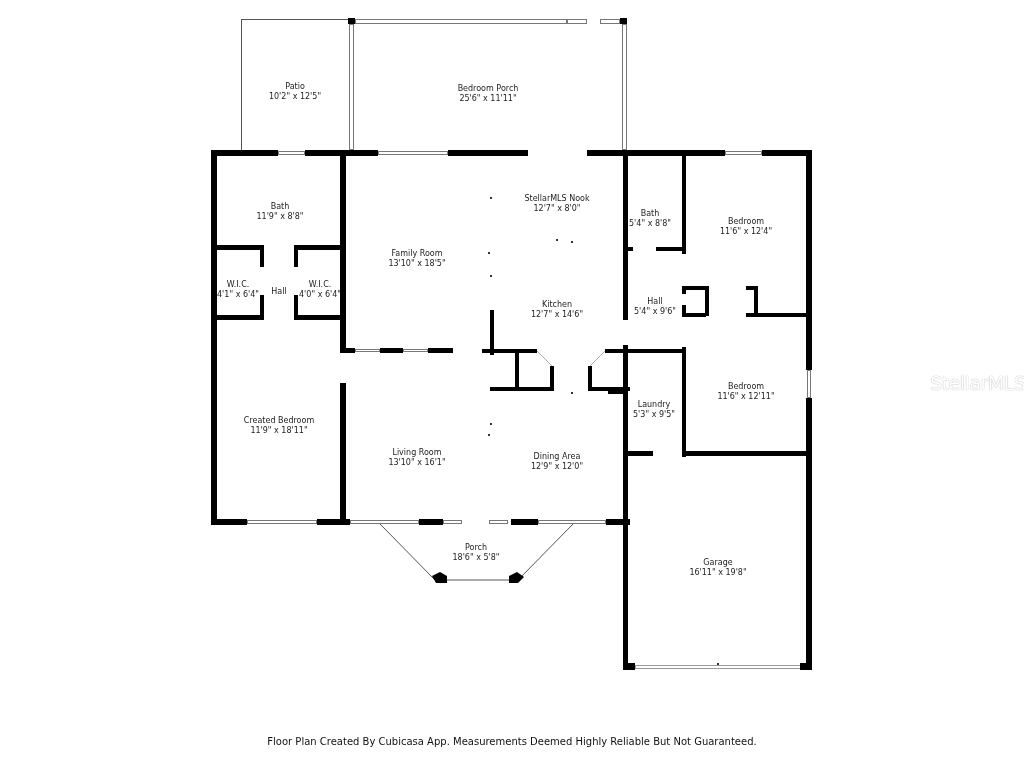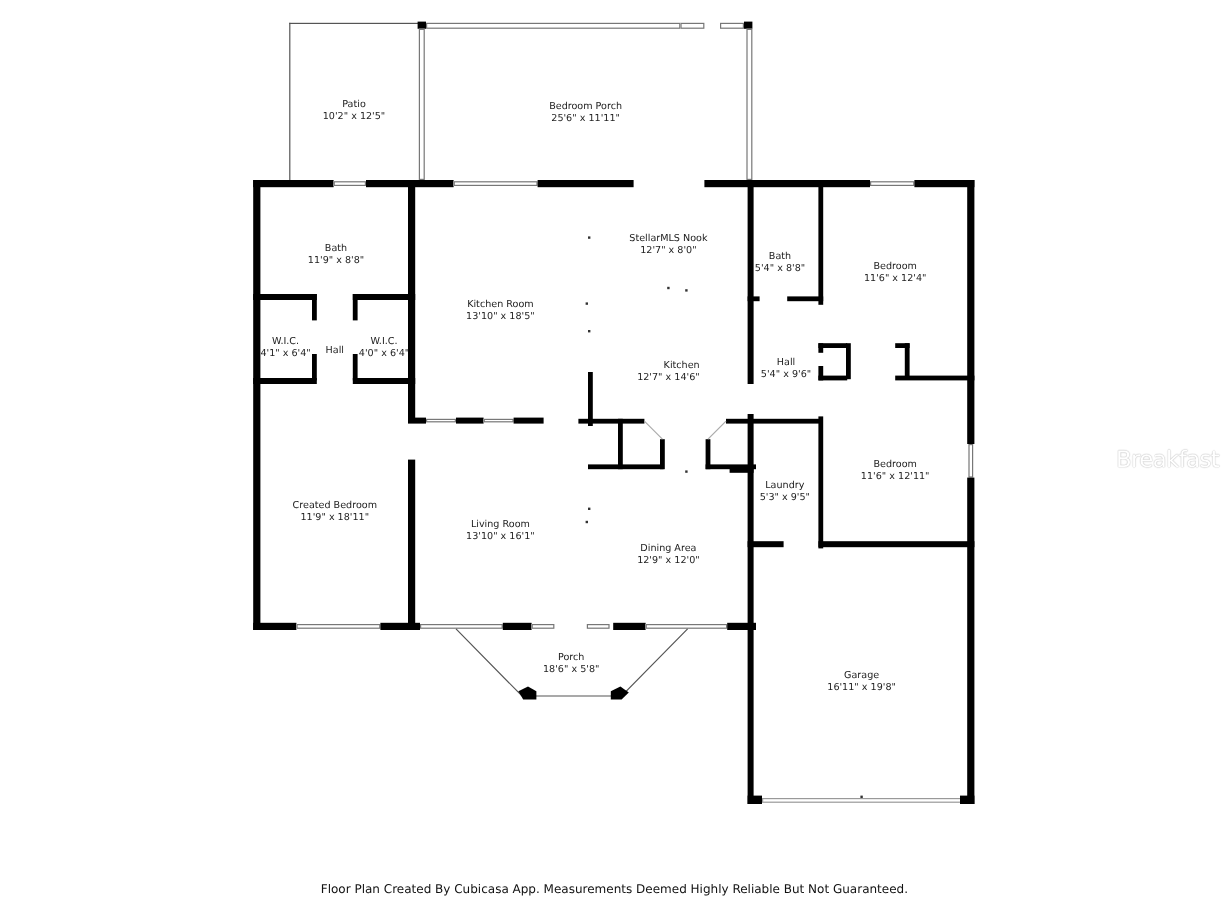--- a/index.html
+++ b/index.html
@@ -134,48 +134,48 @@
     <span>4'1" x 6'4"</span>
   </div>
   <div class="room" style="left:279px;top:292px;">
     <span>Hall</span>
   </div>
   <div class="room" style="left:320px;top:290px;">
     <span>W.I.C.</span>
     <span>4'0" x 6'4"</span>
   </div>
   <div class="room" style="left:417px;top:259px;">
-    <span>Kitchen Room</span>
+    <span>Family Room</span>
     <span>13'10" x 18'5"</span>
   </div>
   <div class="room" style="left:557px;top:204px;">
     <span>StellarMLS Nook</span>
     <span>12'7" x 8'0"</span>
   </div>
-  <div class="room" style="left:557px;top:310px;text-align:right;">
+  <div class="room" style="left:557px;top:310px;">
     <span>Kitchen</span>
     <span>12'7" x 14'6"</span>
   </div>
   <div class="room" style="left:650px;top:219px;">
     <span>Bath</span>
     <span>5'4" x 8'8"</span>
   </div>
   <div class="room" style="left:746px;top:227px;">
     <span>Bedroom</span>
     <span>11'6" x 12'4"</span>
   </div>
   <div class="room" style="left:655px;top:307px;">
     <span>Hall</span>
     <span>5'4" x 9'6"</span>
   </div>
   <div class="room" style="left:279px;top:426px;">
     <span>Created Bedroom</span>
     <span>11'9" x 18'11"</span>
   </div>
-  <div class="room" style="left:417px;top:442px;">
+  <div class="room" style="left:417px;top:458px;">
     <span>Living Room</span>
     <span>13'10" x 16'1"</span>
   </div>
   <div class="room" style="left:557px;top:462px;">
     <span>Dining Area</span>
     <span>12'9" x 12'0"</span>
   </div>
   <div class="room" style="left:654px;top:410px;">
     <span>Laundry</span>
     <span>5'3" x 9'5"</span>
@@ -197,14 +197,14 @@
   <div class="dot" style="left:488px;top:252px;"></div>
   <div class="dot" style="left:490px;top:275px;"></div>
   <div class="dot" style="left:556px;top:239px;"></div>
   <div class="dot" style="left:571px;top:241px;"></div>
   <div class="dot" style="left:490px;top:423px;"></div>
   <div class="dot" style="left:488px;top:434px;"></div>
   <div class="dot" style="left:571px;top:392px;"></div>
   <div class="dot" style="left:717px;top:663px;"></div>
 </div>
 
-<div class="wm">Breakfast</div>
+<div class="wm">StellarMLS</div>
 <div class="footer">Floor Plan Created By Cubicasa App. Measurements Deemed Highly Reliable But Not Guaranteed.</div>
 
 </body></html>

